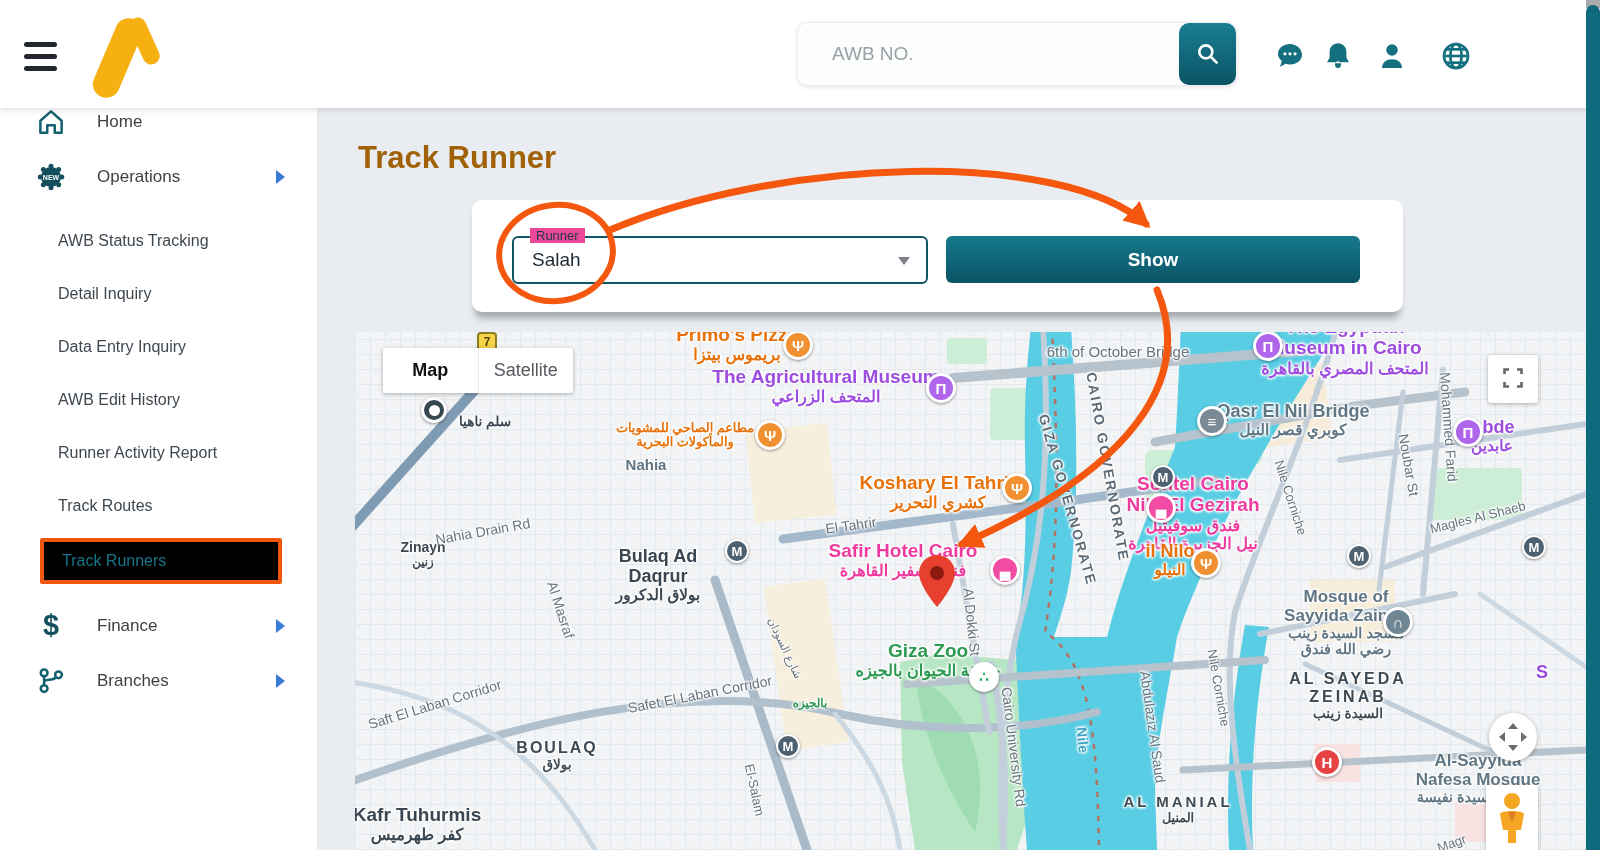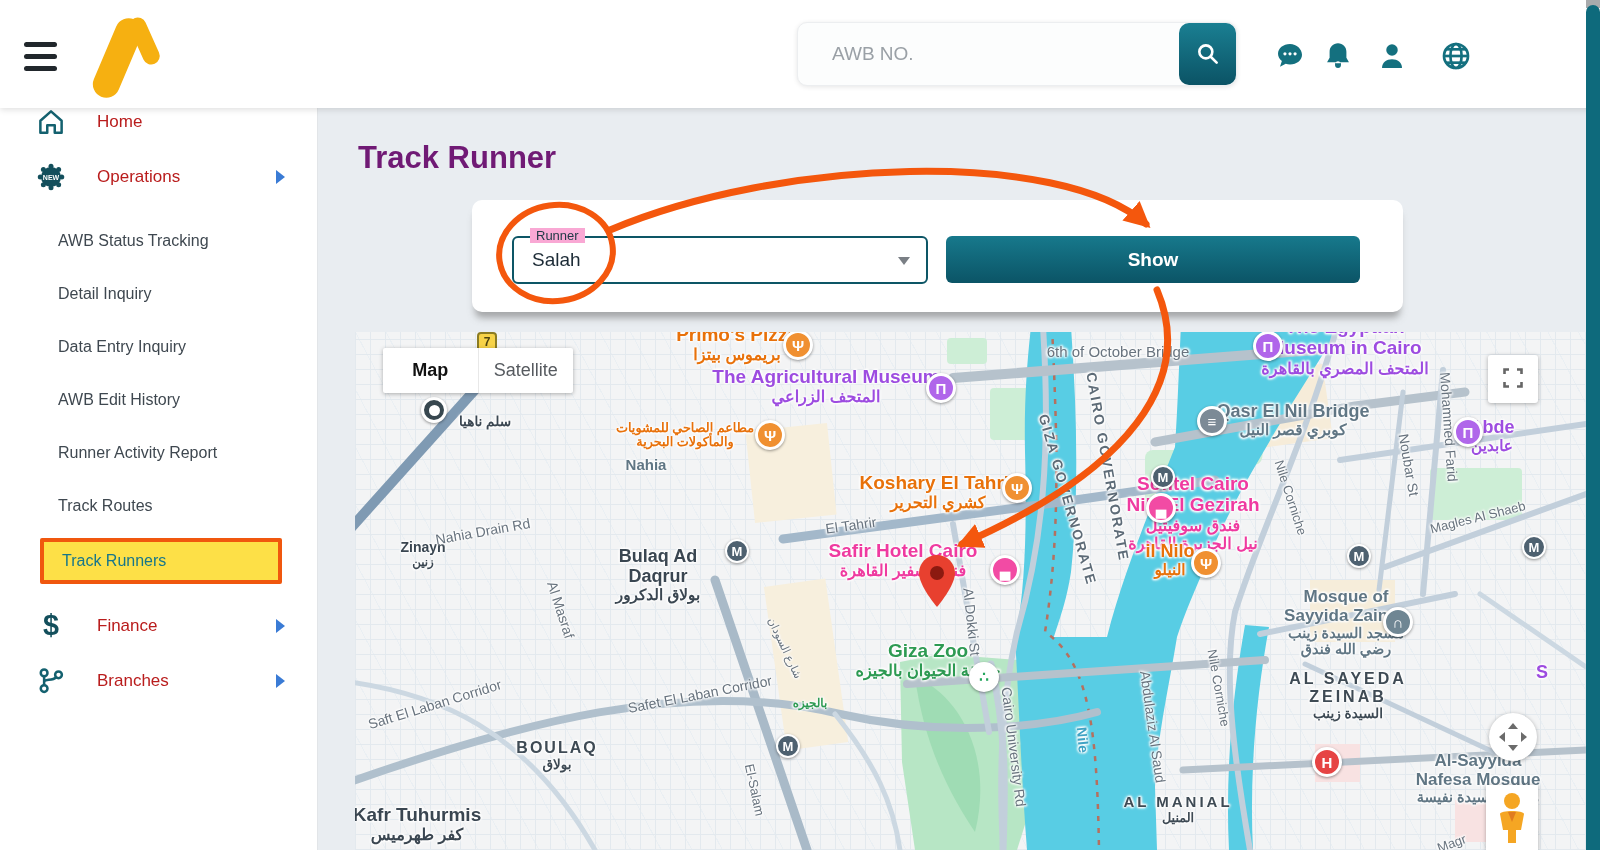--- a/index.html
+++ b/index.html
@@ -17,35 +17,35 @@
   .search-pill input::placeholder { color:#9aa0a6; }
   .search-btn { position:absolute; right:0; top:0; width:57px; height:62px; border:none; border-radius:10px; background:linear-gradient(180deg,#1a7f92,#0b5365); cursor:pointer; }
   .hicon { position:absolute; top:40px; width:32px; height:32px; cursor:pointer; }
   
   .scrollbar { position:absolute; right:0; top:0; width:14px; height:850px; z-index:60; }
   .scrollbar .cap { position:absolute; top:0; left:0; width:14px; height:8px; background:#a8aaac; }
   .scrollbar .thumb { position:absolute; top:5px; left:0; width:14px; height:845px; background:#0e6a7c; border-radius:7px 7px 0 0; }
 
   
   .sidebar { position:absolute; left:0; top:108px; width:318px; height:742px; background:#fff; border-right:1px solid #e2e5e8; overflow:hidden; z-index:10; }
-  .srow { display:flex; align-items:center; height:55px; padding-left:36px; cursor:pointer; color:#b91c1c; font-size:17px; }
+  .srow { display:flex; align-items:center; height:55px; padding-left:36px; cursor:pointer; color:#404040; font-size:17px; }
   .srow .sic { width:30px; height:30px; margin-right:31px; flex:0 0 30px; }
   .srow .arr { margin-left:auto; margin-right:32px; }
   .arr-r { width:0; height:0; border-left:9px solid #3a7bd5; border-top:7px solid transparent; border-bottom:7px solid transparent; }
   .arr-d { width:0; height:0; border-top:9px solid #34689c; border-left:7px solid transparent; border-right:7px solid transparent; }
   .ssub { display:flex; align-items:center; height:53px; padding-left:58px; font-size:16px; color:#3f4850; cursor:pointer; }
-  .ssub-active { height:46px; margin:6px 35px 8px 40px; padding-left:18px; border:4px solid #f0570e; background:#fde047; color:#17768a; border-radius:2px; }
+  .ssub-active { height:46px; margin:6px 35px 8px 40px; padding-left:18px; border:4px solid #f0570e; background:#000000; color:#17768a; border-radius:2px; }
   .subwrap { padding-top:10px; }
   .gap-top { margin-top:14px; }
 
   
-  .page-title { position:absolute; left:358px; top:140px; font-size:31px; font-weight:bold; color:#701a75; z-index:5; }
+  .page-title { position:absolute; left:358px; top:140px; font-size:31px; font-weight:bold; color:#a16207; z-index:5; }
   .card { position:absolute; left:472px; top:200px; width:931px; height:112px; background:#fff; border-radius:10px; box-shadow:0 9px 7px -3px rgba(110,110,110,.55); z-index:5; }
   .select { position:absolute; left:40px; top:36px; width:416px; height:48px; border:2px solid #0d5666; border-radius:6px; cursor:pointer; background:#fff; }
-  .select .flabel { position:absolute; left:16px; top:-10px; background:#f9a8d4; padding:0 6px; font-size:13px; color:#213a46; }
+  .select .flabel { position:absolute; left:16px; top:-10px; background:#ec4899; padding:0 6px; font-size:13px; color:#213a46; }
   .select .val { position:absolute; left:18px; top:11px; font-size:19px; color:#1c2b36; }
   .select .caret { position:absolute; right:16px; top:19px; width:0; height:0; border-top:8px solid #7a7f85; border-left:6px solid transparent; border-right:6px solid transparent; }
   .show-btn { position:absolute; left:474px; top:36px; width:414px; height:47px; border:none; border-radius:6px; background:linear-gradient(180deg,#17798c,#0b5466); color:#fff; font-size:19px; font-weight:bold; cursor:pointer; font-family:"Liberation Sans",sans-serif; }
 
   
   .map { position:absolute; left:355px; top:332px; width:1231px; height:518px; overflow:hidden; background-color:#f3f4f5;
     background-image:
       repeating-linear-gradient(0deg,#e3e9ee 0 1px,transparent 1px 15px),
       repeating-linear-gradient(90deg,#e3e9ee 0 1px,transparent 1px 15px),
       repeating-linear-gradient(62deg,#eaeff3 0 1px,transparent 1px 27px);

